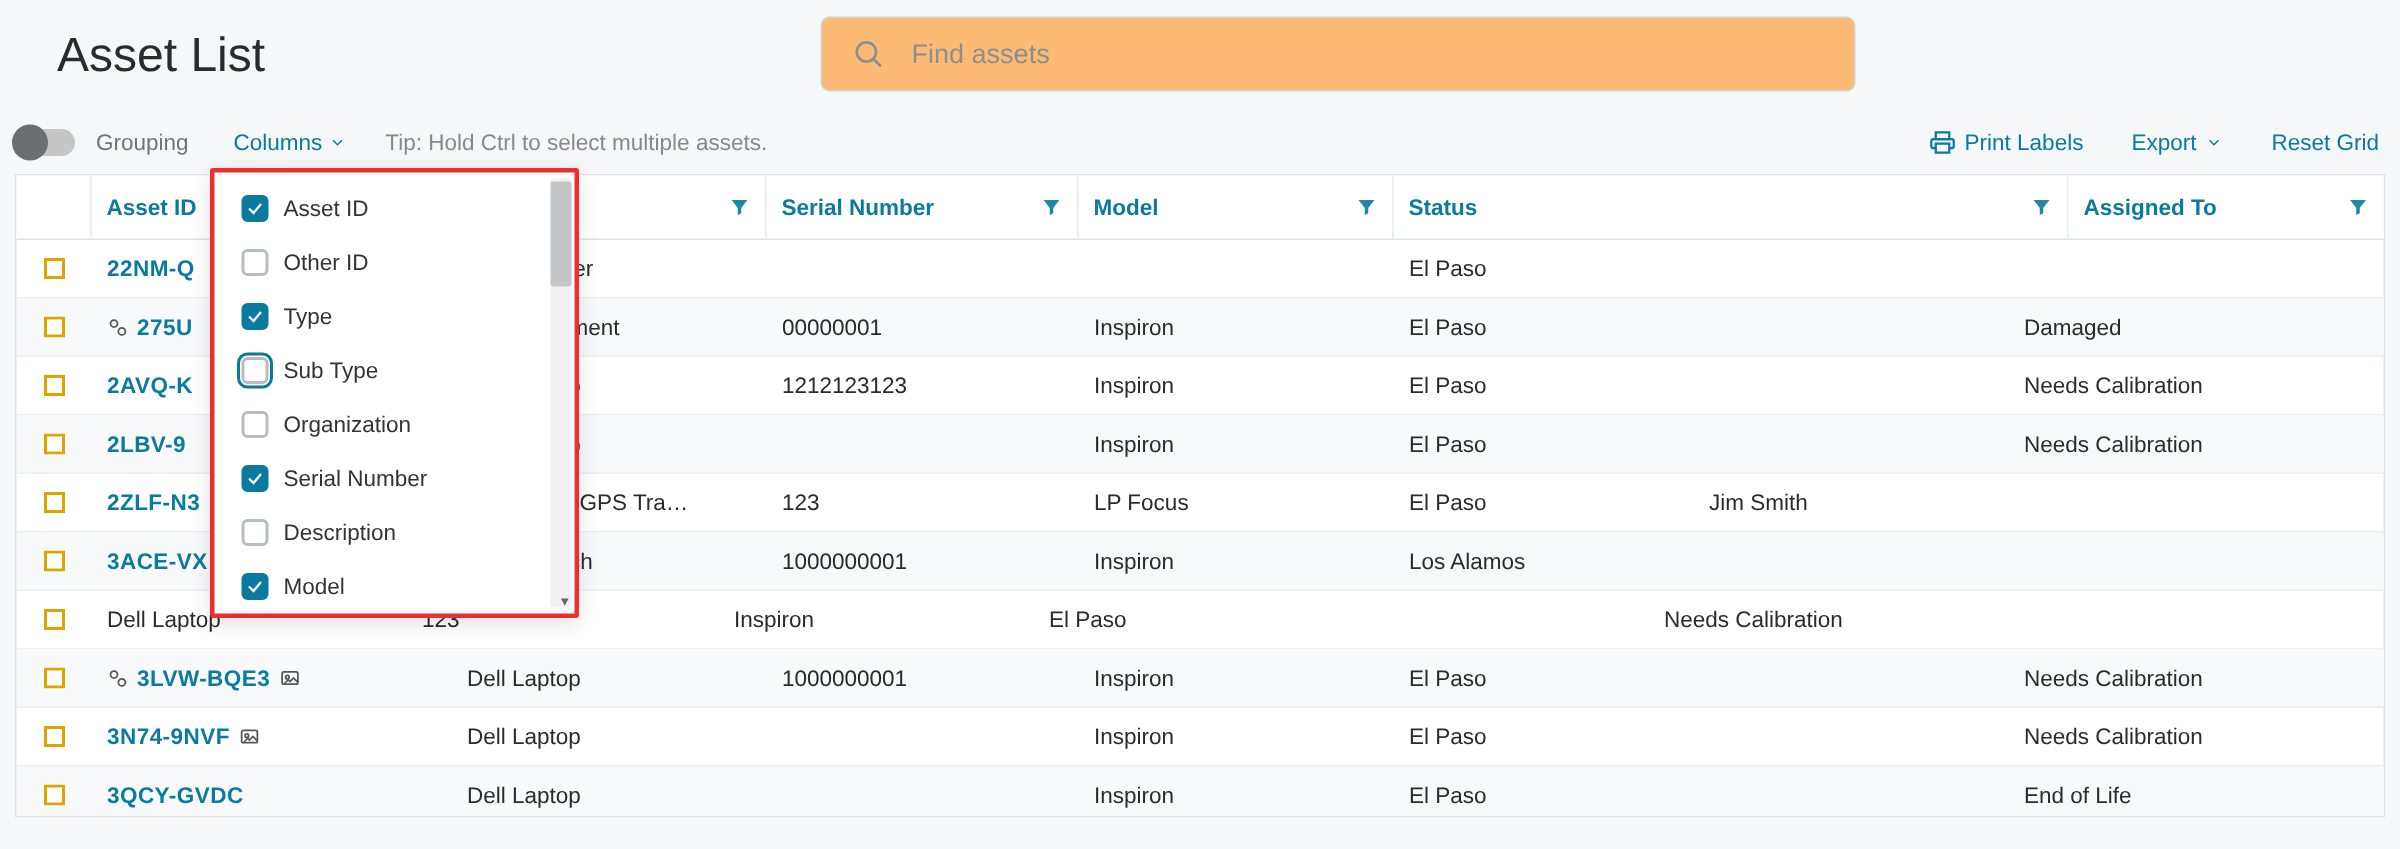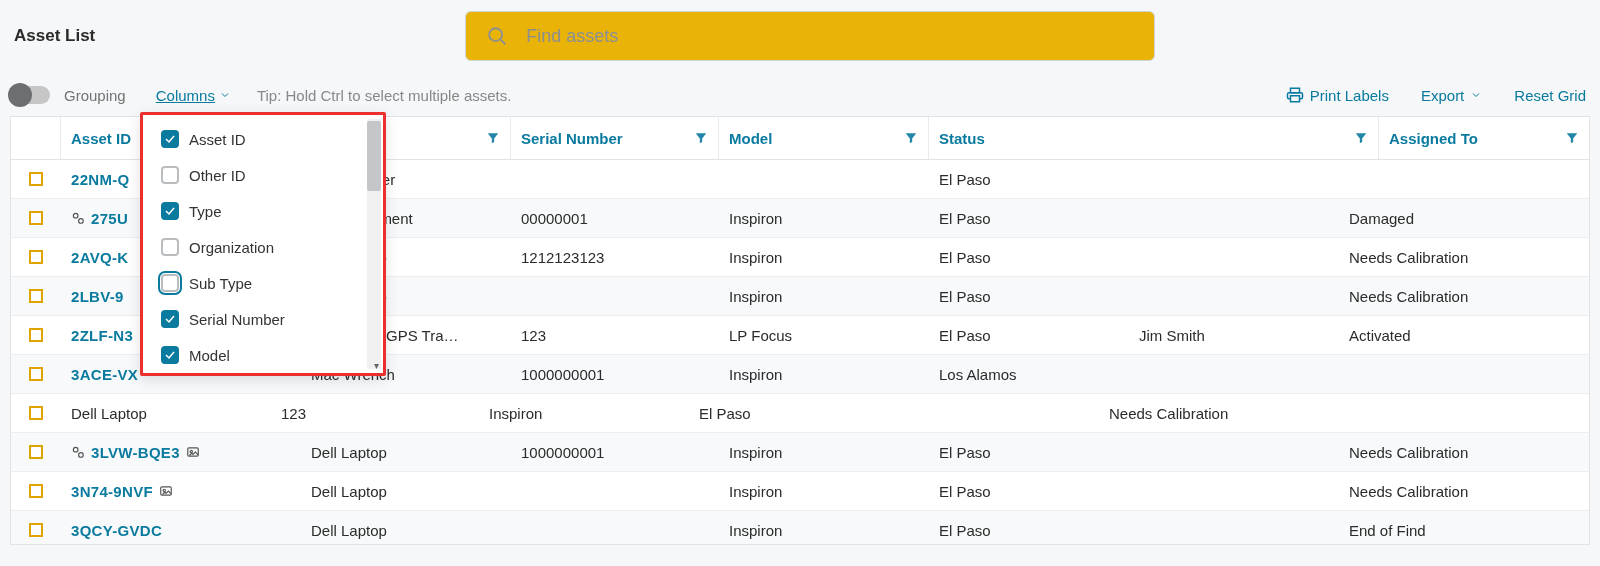--- a/index.html
+++ b/index.html
@@ -20,32 +20,33 @@
   }
 
   
   .title-row {
     display: flex;
     align-items: center;
     padding: 8px 14px 0 14px;
     height: 56px;
   }
   .page-title {
-    font-size: 17px;
-    font-weight: 700;
+    font-size: 32px;
+    font-weight: 400;
     color: #2b2b2b;
     flex: 0 0 auto;
+    margin-left: 24px;
   }
   .search-wrap {
     margin-left: 370px;
     width: 690px;
     height: 50px;
     border: 1px solid #cfd4d7;
     border-radius: 6px;
-    background: #eab308;
+    background: #fdba74;
     display: flex;
     align-items: center;
     gap: 16px;
     padding: 0 20px;
     box-sizing: border-box;
   }
   .search-wrap .search-icon { color: #8a8f92; }
   .search-input {
     border: none;
     outline: none;
@@ -77,21 +78,21 @@
     left: -6px; top: -3px;
     width: 24px; height: 24px;
     border-radius: 50%;
     background: #6b6f72;
   }
   .grouping-label { margin-left: 14px; color: #737373; }
   .columns-link {
     margin-left: 30px;
     color: #0a7a9e;
     cursor: pointer;
-    display: flex; align-items: center; gap: 4px; text-decoration: underline;
+    display: flex; align-items: center; gap: 4px;
   }
   .tip { margin-left: 26px; color: #888; }
   .toolbar-right {
     margin-left: auto;
     display: flex;
     gap: 32px;
     align-items: center;
   }
   .tb-link {
     color: #0a7a9e;
@@ -414,21 +415,20 @@
           <div class="cell c-asset">
             <span class="asset-cell-inner">
               <span class="asset-link">2ZLF-N3</span>
             </span>
           </div>
           <div class="cell c-type">Accessor - GPS Tra…</div>
           <div class="cell c-serial">123</div>
           <div class="cell c-model">LP Focus</div>
           <div class="cell c-loc">El Paso</div>
           <div class="cell c-assigned">Jim Smith</div>
-          <div class="cell c-status">Activated</div>
         </div>
         <div class="grid-row">
           <div class="cell c-checkbox">
             <div class="row-checkbox"></div>
           </div>
           <div class="cell c-asset">
             <span class="asset-cell-inner">
               <span class="asset-link">3ACE-VX</span>
             </span>
           </div>
@@ -508,21 +508,21 @@
           <div class="cell c-asset">
             <span class="asset-cell-inner">
               <span class="asset-link">3QCY-GVDC</span>
             </span>
           </div>
           <div class="cell c-type">Dell Laptop</div>
           <div class="cell c-serial"></div>
           <div class="cell c-model">Inspiron</div>
           <div class="cell c-loc">El Paso</div>
           <div class="cell c-assigned"></div>
-          <div class="cell c-status">End of Find</div>
+          <div class="cell c-status">End of Life</div>
         </div>
       </div>
 </div>
 
 <div class="columns-dropdown" id="columns-dropdown">
   <div class="dd-item">
         <div class="dd-check checked">
           <svg width="12" height="12" viewBox="0 0 24 24" fill="none" stroke="#fff" stroke-width="3">
             <polyline points="4 12 10 18 20 6"></polyline>
           </svg>
@@ -535,34 +535,38 @@
       </div>
       <div class="dd-item">
         <div class="dd-check checked">
           <svg width="12" height="12" viewBox="0 0 24 24" fill="none" stroke="#fff" stroke-width="3">
             <polyline points="4 12 10 18 20 6"></polyline>
           </svg>
         </div>
         <span>Type</span>
       </div>
       <div class="dd-item">
+        <div class="dd-check focus"></div>
+        <span>Sub Type</span>
+      </div>
+      <div class="dd-item">
         <div class="dd-check"></div>
         <span>Organization</span>
-      </div>
-      <div class="dd-item">
-        <div class="dd-check focus"></div>
-        <span>Sub Type</span>
       </div>
       <div class="dd-item">
         <div class="dd-check checked">
           <svg width="12" height="12" viewBox="0 0 24 24" fill="none" stroke="#fff" stroke-width="3">
             <polyline points="4 12 10 18 20 6"></polyline>
           </svg>
         </div>
         <span>Serial Number</span>
+      </div>
+      <div class="dd-item">
+        <div class="dd-check"></div>
+        <span>Description</span>
       </div>
       <div class="dd-item">
         <div class="dd-check checked">
           <svg width="12" height="12" viewBox="0 0 24 24" fill="none" stroke="#fff" stroke-width="3">
             <polyline points="4 12 10 18 20 6"></polyline>
           </svg>
         </div>
         <span>Model</span>
       </div>
       <div class="dd-scroll">

